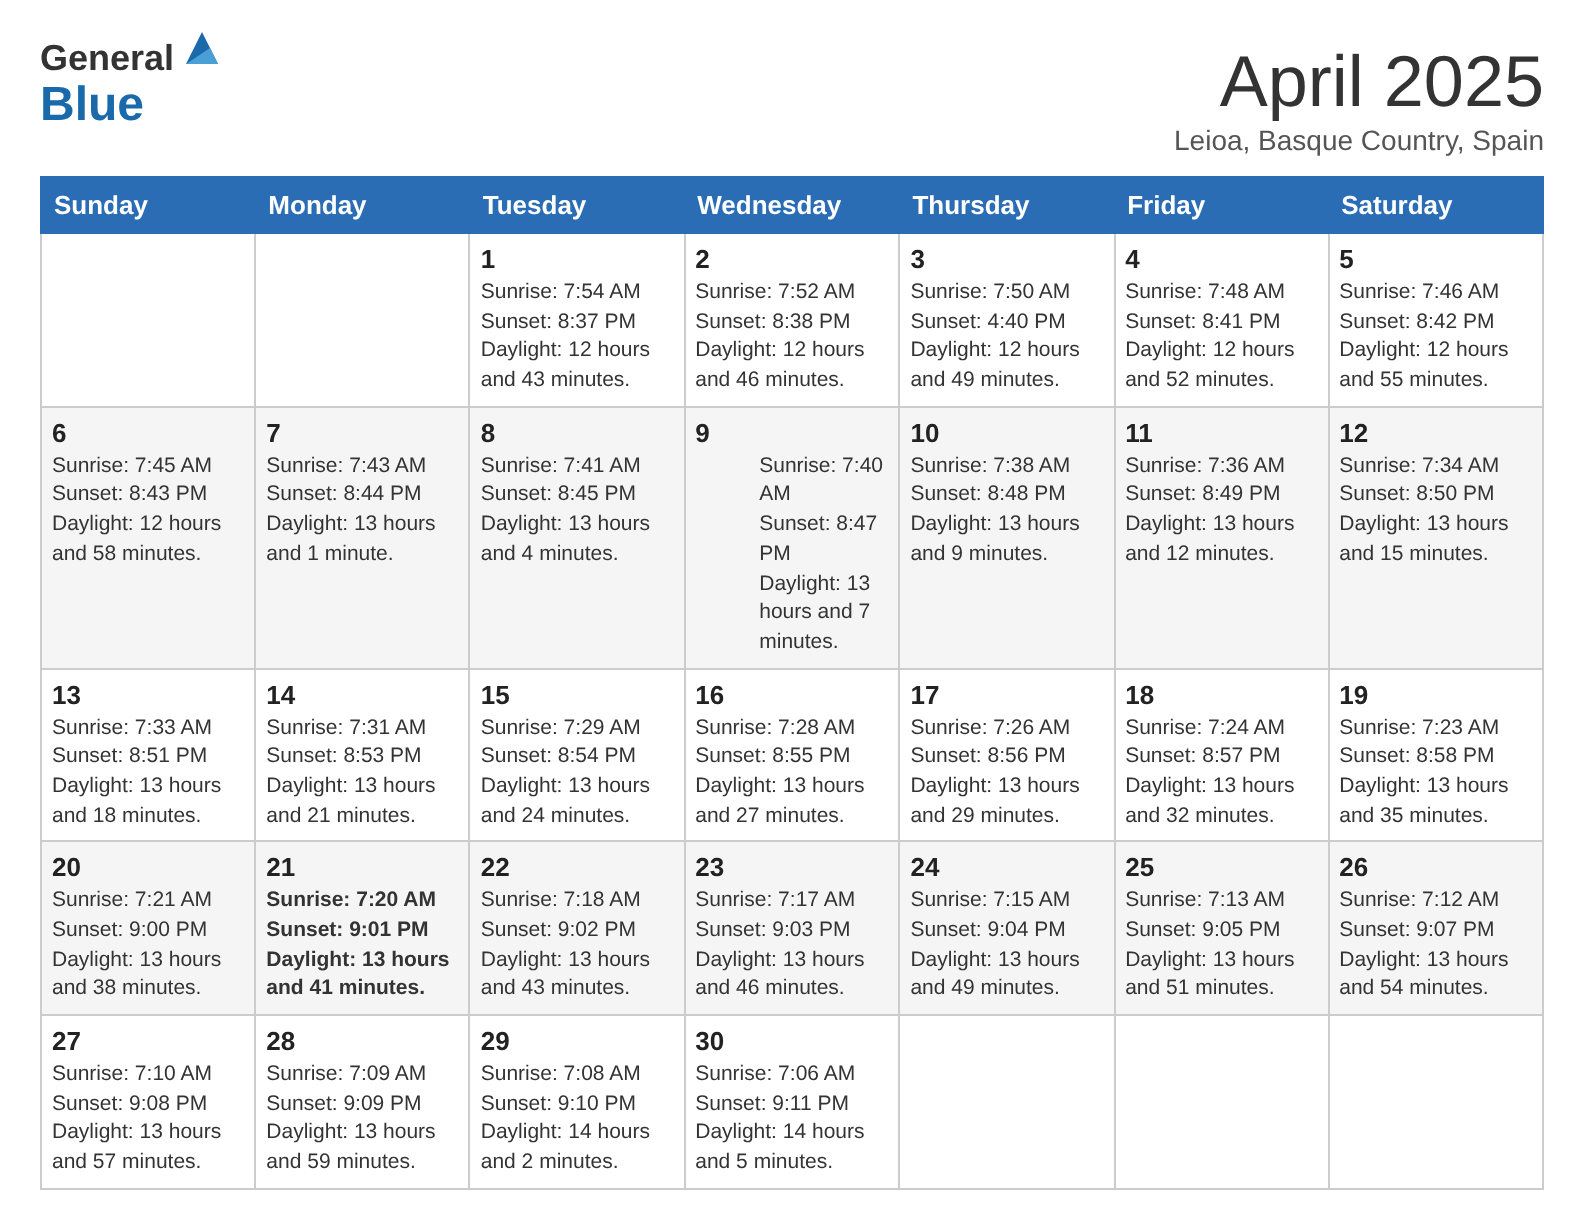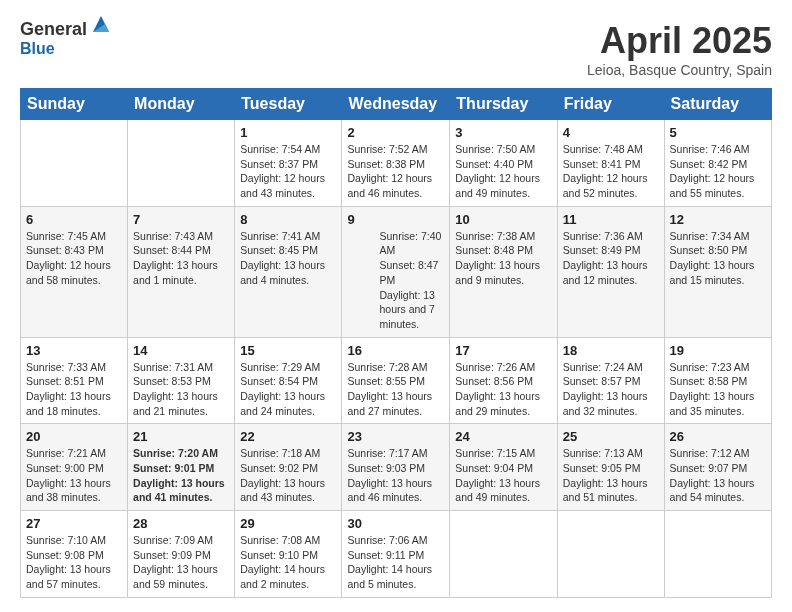--- a/index.html
+++ b/index.html
@@ -24,52 +24,52 @@
       display: flex;
       flex-direction: column;
       line-height: 1.1;
     }
     .logo-general {
       font-size: 18px;
       font-weight: bold;
       color: #333;
     }
     .logo-blue {
-      font-size: 16px;
+      font-size: 24px;
       font-weight: bold;
       color: #1a6aab;
     }
     .logo-icon {
       width: 24px;
       height: 24px;
       margin-left: 2px;
       margin-top: -8px;
     }
     .title-area {
       text-align: right;
     }
     .month-title {
       font-size: 36px;
       color: #333;
-      font-weight: bold;
+      font-weight: normal;
     }
     .location {
       font-size: 14px;
       color: #555;
     }
     .calendar {
       width: 100%;
       border-collapse: collapse;
     }
     .calendar th {
       background-color: #2a6db5;
       color: #fff;
       text-align: left;
       padding: 6px 6px;
-      font-size: 16px;
+      font-size: 13px;
       font-weight: bold;
       border: 1px solid #2a6db5;
     }
     .calendar td {
       vertical-align: top;
       border: 1px solid #ccc;
       padding: 5px 5px;
       width: 108px;
       min-height: 80px;
       font-size: 11px;

